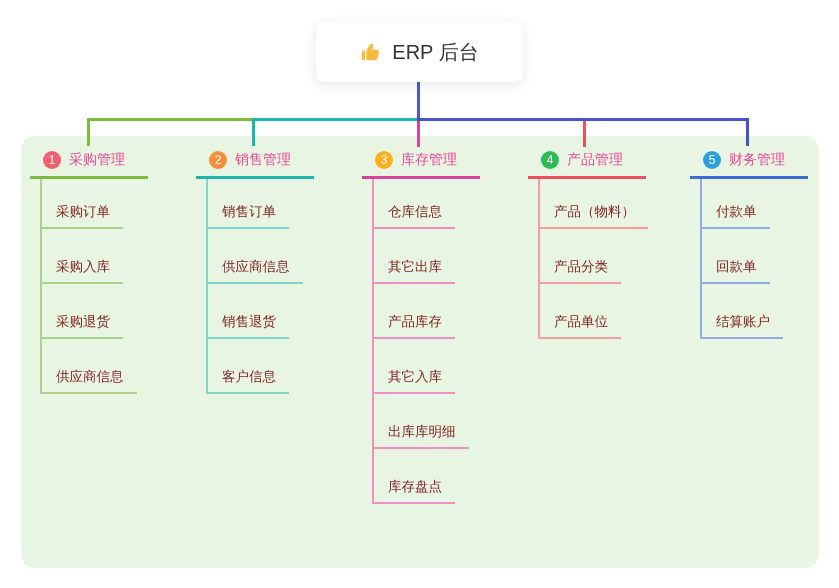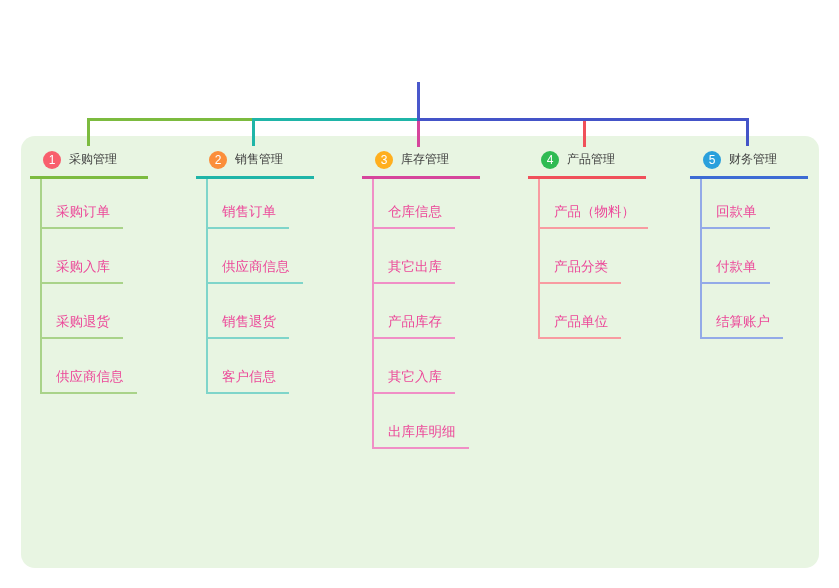--- a/index.html
+++ b/index.html
@@ -35,47 +35,56 @@
   .b1 { left:30px;  --line:#7cbb3f; --child:#a9d389; --badge:#f85f6d; }
   .b2 { left:196px; --line:#1fb5a8; --child:#7fd5ca; --badge:#fb8e3a; }
   .b3 { left:362px; --line:#d6459c; --child:#f08fc6; --badge:#ffaf1e; }
   .b4 { left:528px; --line:#f0505a; --child:#f89ba1; --badge:#2fbb53; }
   .b5 { left:690px; --line:#3d6bd4; --child:#93aae8; --badge:#2aa0dc; }
 
   .branch-header { height:30px; display:flex; align-items:center; gap:8px;
     padding:0 0 6px 13px; border-bottom:3px solid var(--line); cursor:default; }
   .badge { width:18px; height:18px; border-radius:50%; background:var(--badge);
     color:#fff; font-size:12px; line-height:18px; text-align:center; flex:0 0 18px; }
-  .branch-label { font-size:12px; color:#404040; white-space:nowrap; }
+  .branch-label { font-size:14px; color:#ec4899; white-space:nowrap; }
 
   .children { list-style:none; margin:0 0 0 10px;
     border-left:2px solid var(--child); }
   .child { height:55px; display:flex; align-items:flex-end; }
   .child:first-child { height:50px; }
-  .child-label { font-size:13.5px; color:#ec4899; white-space:nowrap;
+  .child-label { font-size:13.5px; color:#7f1d1d; white-space:nowrap;
     padding:0 13px 6px 14px; border-bottom:2px solid var(--child);
     margin-left:-2px; padding-left:16px; }
 </style>
 </head>
 <body>
 
 <div class="canvas">
 
   <div class="panel"></div>
 
   <div class="line root-drop"></div>
   <div class="line bus-green"></div>
   <div class="line bus-teal"></div>
   <div class="line bus-blue"></div>
   <div class="line drop-1"></div>
   <div class="line drop-2"></div>
   <div class="line drop-3"></div>
   <div class="line drop-4"></div>
   <div class="line drop-5"></div>
 
+  <div class="root-node">
+    <span class="thumb">
+      <svg viewBox="0 0 24 24" width="22" height="22" fill="#f6b93b" aria-hidden="true">
+        <path d="M2 10.5h3.6V21H2z"></path>
+        <path d="M7 21h9.7c1 0 1.85-.68 2.08-1.65l1.8-7.2c.32-1.28-.65-2.52-1.97-2.52h-5.2l.93-4.35c.2-.98-.42-1.95-1.4-2.17-.78-.18-1.58.15-2 .83L7 10.4V21z"></path>
+      </svg>
+    </span>
+    <span>ERP 后台</span>
+  </div>
 
   <div class="branch b1">
     <div class="branch-header">
       <span class="badge">1</span>
       <span class="branch-label">采购管理</span>
     </div>
     <ul class="children">
         <li class="child">
           <span class="child-label">采购订单</span>
         </li>
@@ -126,20 +135,23 @@
         </li>
         <li class="child">
           <span class="child-label">产品库存</span>
         </li>
         <li class="child">
           <span class="child-label">其它入库</span>
         </li>
         <li class="child">
           <span class="child-label">出库库明细</span>
         </li>
+        <li class="child">
+          <span class="child-label">库存盘点</span>
+        </li>
       </ul>
   </div>
 
   <div class="branch b4">
     <div class="branch-header">
       <span class="badge">4</span>
       <span class="branch-label">产品管理</span>
     </div>
     <ul class="children">
         <li class="child">
@@ -154,24 +166,24 @@
       </ul>
   </div>
 
   <div class="branch b5">
     <div class="branch-header">
       <span class="badge">5</span>
       <span class="branch-label">财务管理</span>
     </div>
     <ul class="children">
         <li class="child">
-          <span class="child-label">回款单</span>
+          <span class="child-label">付款单</span>
         </li>
         <li class="child">
-          <span class="child-label">付款单</span>
+          <span class="child-label">回款单</span>
         </li>
         <li class="child">
           <span class="child-label">结算账户</span>
         </li>
       </ul>
   </div>
 
 </div>
 
 </body></html>

